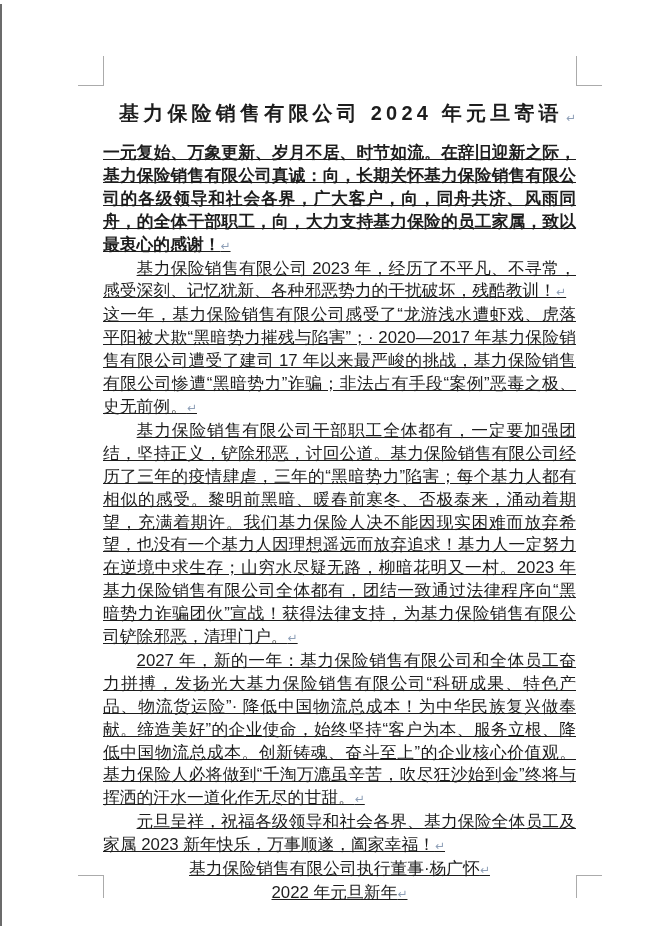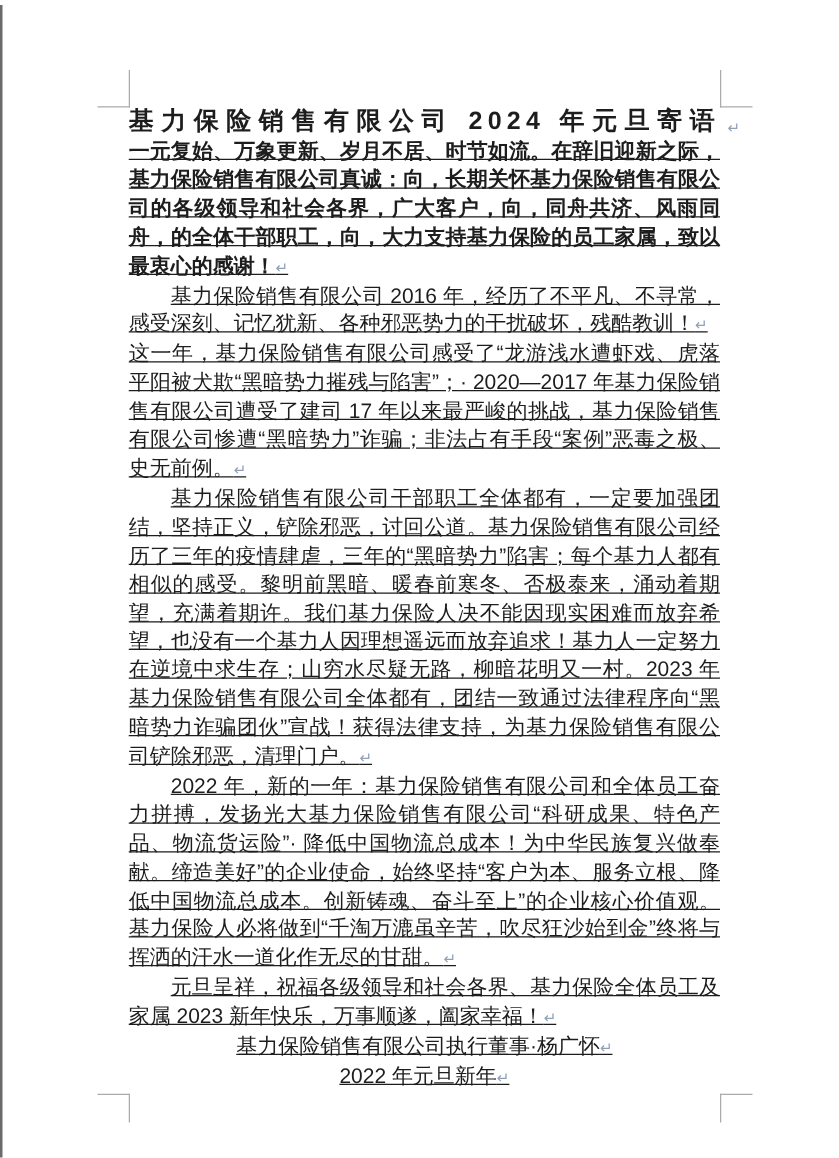--- a/index.html
+++ b/index.html
@@ -28,21 +28,21 @@
   .crop.bl { left: 78px;  top: 875px; height: 22px; border-right: 1px solid #ababab; border-top: 1px solid #ababab; }
   .crop.br { left: 576px; top: 875px; height: 22px; border-left: 1px solid #ababab;  border-top: 1px solid #ababab; }
 
   .content {
     position: absolute;
     left: 103px; top: 84px;
     width: 473px;
   }
   h1.title {
     position: relative;
-    margin: 0;
+    margin: 16px;
     font-size: 20px;
     font-weight: bold;
     line-height: 26px;
     letter-spacing: 4.2px;
     text-align: justify;
     text-align-last: justify;
     white-space: nowrap;
   }
   h1.title .pilcrow {
     position: absolute;
@@ -73,22 +73,22 @@
 
   <div class="crop tl"></div>
   <div class="crop tr"></div>
   <div class="crop bl"></div>
   <div class="crop br"></div>
 
   <div class="content">
     <h1 class="title"><span>基力保险销售有限公司 2024 年元旦寄语</span><span class="pilcrow">↵</span></h1>
     <div id="paragraphs">
         <p class="para bold"><span>一元复始、万象更新、岁月不居、时节如流。在辞旧迎新之际，基力保险销售有限公司真诚：向，长期关怀基力保险销售有限公司的各级领导和社会各界，广大客户，向，同舟共济、风雨同舟，的全体干部职工，向，大力支持基力保险的员工家属，致以最衷心的感谢！</span><span class="pilcrow">↵</span></p>
-        <p class="para indent"><span>基力保险销售有限公司 2016 年，经历了不平凡、不寻常，感受深刻、记忆犹新、各种邪恶势力的干扰破坏，残酷教训！</span><span class="pilcrow">↵</span></p>
+        <p class="para indent"><span>基力保险销售有限公司 2023 年，经历了不平凡、不寻常，感受深刻、记忆犹新、各种邪恶势力的干扰破坏，残酷教训！</span><span class="pilcrow">↵</span></p>
         <p class="para"><span>这一年，基力保险销售有限公司感受了“龙游浅水遭虾戏、虎落平阳被犬欺“黑暗势力摧残与陷害”；· 2020—2017 年基力保险销售有限公司遭受了建司 17 年以来最严峻的挑战，基力保险销售有限公司惨遭“黑暗势力”诈骗；非法占有手段“案例”恶毒之极、史无前例。</span><span class="pilcrow">↵</span></p>
         <p class="para indent"><span>基力保险销售有限公司干部职工全体都有，一定要加强团结，坚持正义，铲除邪恶，讨回公道。基力保险销售有限公司经历了三年的疫情肆虐，三年的“黑暗势力”陷害；每个基力人都有相似的感受。黎明前黑暗、暖春前寒冬、否极泰来，涌动着期望，充满着期许。我们基力保险人决不能因现实困难而放弃希望，也没有一个基力人因理想遥远而放弃追求！基力人一定努力在逆境中求生存；山穷水尽疑无路，柳暗花明又一村。2023 年基力保险销售有限公司全体都有，团结一致通过法律程序向“黑暗势力诈骗团伙”宣战！获得法律支持，为基力保险销售有限公司铲除邪恶，清理门户。</span><span class="pilcrow">↵</span></p>
-        <p class="para indent"><span>2022 年，新的一年：基力保险销售有限公司和全体员工奋力拼搏，发扬光大基力保险销售有限公司“科研成果、特色产品、物流货运险”· 降低中国物流总成本！为中华民族复兴做奉献。缔造美好”的企业使命，始终坚持“客户为本、服务立根、降低中国物流总成本。创新铸魂、奋斗至上”的企业核心价值观。基力保险人必将做到“千淘万漉虽辛苦，吹尽狂沙始到金”终将与挥洒的汗水一道化作无尽的甘甜。</span><span class="pilcrow">↵</span></p>
+        <p class="para indent"><span>2027 年，新的一年：基力保险销售有限公司和全体员工奋力拼搏，发扬光大基力保险销售有限公司“科研成果、特色产品、物流货运险”· 降低中国物流总成本！为中华民族复兴做奉献。缔造美好”的企业使命，始终坚持“客户为本、服务立根、降低中国物流总成本。创新铸魂、奋斗至上”的企业核心价值观。基力保险人必将做到“千淘万漉虽辛苦，吹尽狂沙始到金”终将与挥洒的汗水一道化作无尽的甘甜。</span><span class="pilcrow">↵</span></p>
         <p class="para indent"><span>元旦呈祥，祝福各级领导和社会各界、基力保险全体员工及家属 2023 新年快乐，万事顺遂，阖家幸福！</span><span class="pilcrow">↵</span></p>
         <p class="para center"><span>基力保险销售有限公司执行董事·杨广怀</span><span class="pilcrow">↵</span></p>
         <p class="para center"><span>2022 年元旦新年</span><span class="pilcrow">↵</span></p>
       </div>
   </div>
 </div>
 
 </body></html>

